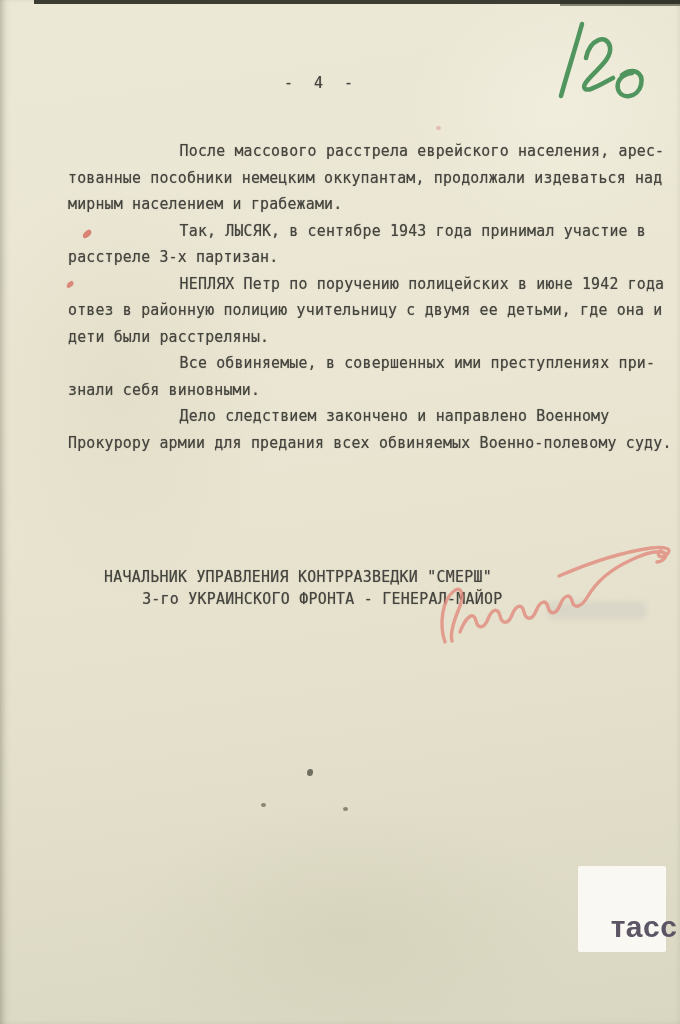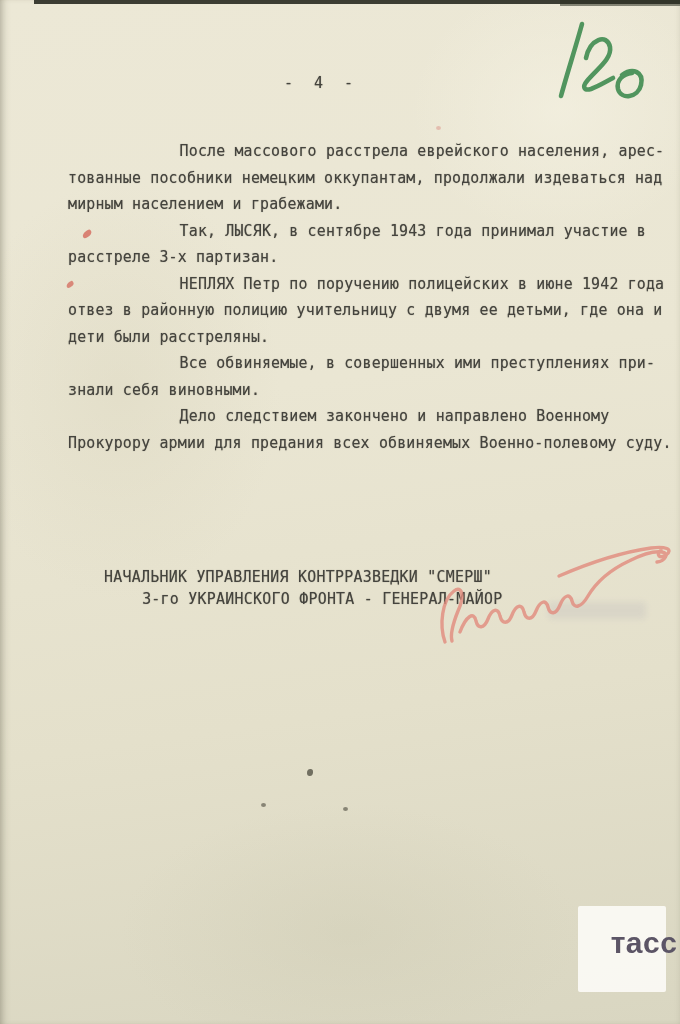--- a/index.html
+++ b/index.html
@@ -42,23 +42,23 @@
   .red-tick.t1 { left:82px; top:231px; }
   .red-tick.t2 { left:66px; top:282px; width:8px; height:5px; opacity:.75; }
   .pink-speck { position:absolute; left:436px; top:126px; width:5px; height:4px;
     background:#d98a80; border-radius:50%; opacity:.45; filter:blur(.5px); }
 
   .speck { position:absolute; background:#4c4a3e; border-radius:50%; filter:blur(.4px); opacity:.75; }
   .speck.s1 { left:307px; top:769px; width:6px; height:7px; border-radius:60% 40% 55% 45%; }
   .speck.s2 { left:261px; top:803px; width:5px; height:4px; opacity:.6; }
   .speck.s3 { left:343px; top:807px; width:5px; height:4px; opacity:.6; }
 
-  .tass { position:absolute; left:578px; top:906px; width:88px; height:86px;
+  .tass { position:absolute; left:578px; top:866px; width:88px; height:86px;
     background:rgba(253,252,248,.88); border-radius:2px;
-    display:flex; align-items:center; justify-content:center;
+    display:flex; align-items:flex-end; justify-content:center;
     padding-bottom:13px; box-sizing:border-box;padding-left:44px; }
   .tass span { font-family:"Liberation Sans", sans-serif; font-weight:bold;
     font-size:30px; line-height:24px; color:#5c5566; letter-spacing:.5px; }
 </style>
 </head>
 <body>
 
 <div class="page">
 
   <div class="stain-a"></div>

